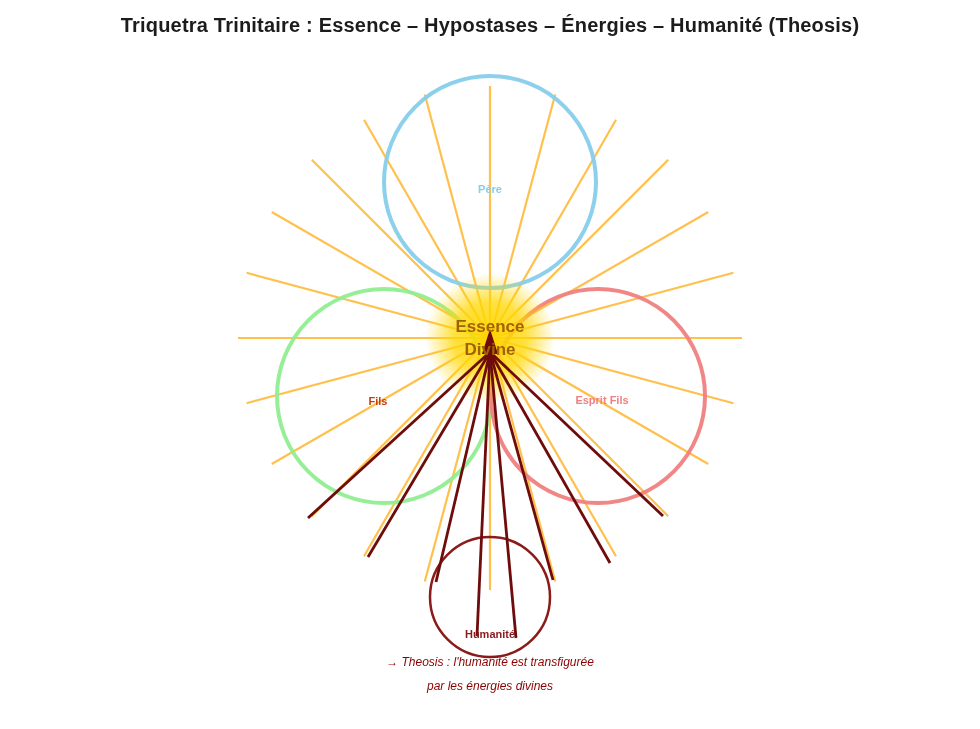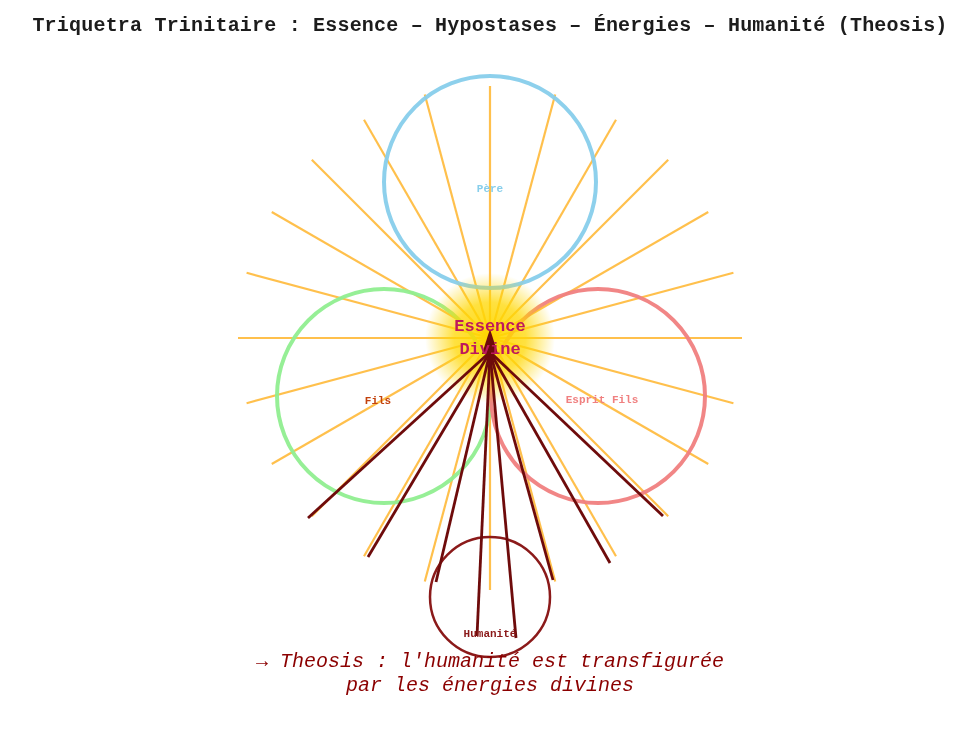--- a/index.html
+++ b/index.html
@@ -1,20 +1,20 @@
 <!DOCTYPE html>
 <html><head>
 <meta charset="utf-8">
 <style>
   html,body{margin:0;padding:0;background:#ffffff;}
   .stage{
     position:relative;
     width:980px;height:729px;
     background:#ffffff;
-    font-family:Liberation Mono, monospace;
+    font-family:Liberation Sans, sans-serif;
     overflow:hidden;
   }
   .title{
     position:absolute;
     left:50%;top:14px;
     transform:translateX(-50%);
     font-size:20px;
     font-weight:700;
     white-space:nowrap;
     letter-spacing:0.2px;
@@ -41,21 +41,21 @@
     font-size:17px;
     line-height:23px;
     z-index:3;
   }
   .caption{
     position:absolute;
     left:490px;top:674px;
     transform:translate(-50%,-50%);
     text-align:center;
     font-style:italic;
-    font-size:20px;
+    font-size:12px;
     line-height:24px;
     z-index:3;
   }
 </style>
 </head>
 <body>
 
 <div class="stage">
 
   <div class="title" style="color: rgb(28, 28, 28);">Triquetra Trinitaire : Essence – Hypostases – Énergies – Humanité (Theosis)</div>
@@ -107,21 +107,21 @@
       <line x1="663" y1="516" x2="490" y2="352" stroke="#6E0B0B" stroke-width="2.8"></line>
       <polygon points="490,329 482,354 498,354" fill="#6E0B0B"></polygon>
     </svg>
 
   <div class="lbl lbl-pere" style="color: rgb(135, 206, 235);">Père</div>
 
   <div class="lbl lbl-fils" style="color: #c2410c;">Fils</div>
 
   <div class="lbl lbl-esprit" style="color: rgb(240, 128, 128);">Esprit Fils</div>
 
-  <div class="essence" style="color: #be185d;">
+  <div class="essence" style="color: #a16207;">
     <div>Essence</div>
     <div>Divine</div>
   </div>
 
   <div class="lbl lbl-humanite" style="color: rgb(139, 26, 26);">Humanité</div>
 
   <div class="caption" style="color: rgb(139, 0, 0);">
     <div>→ Theosis : l'humanité est transfigurée</div>
     <div>par les énergies divines</div>
   </div>

